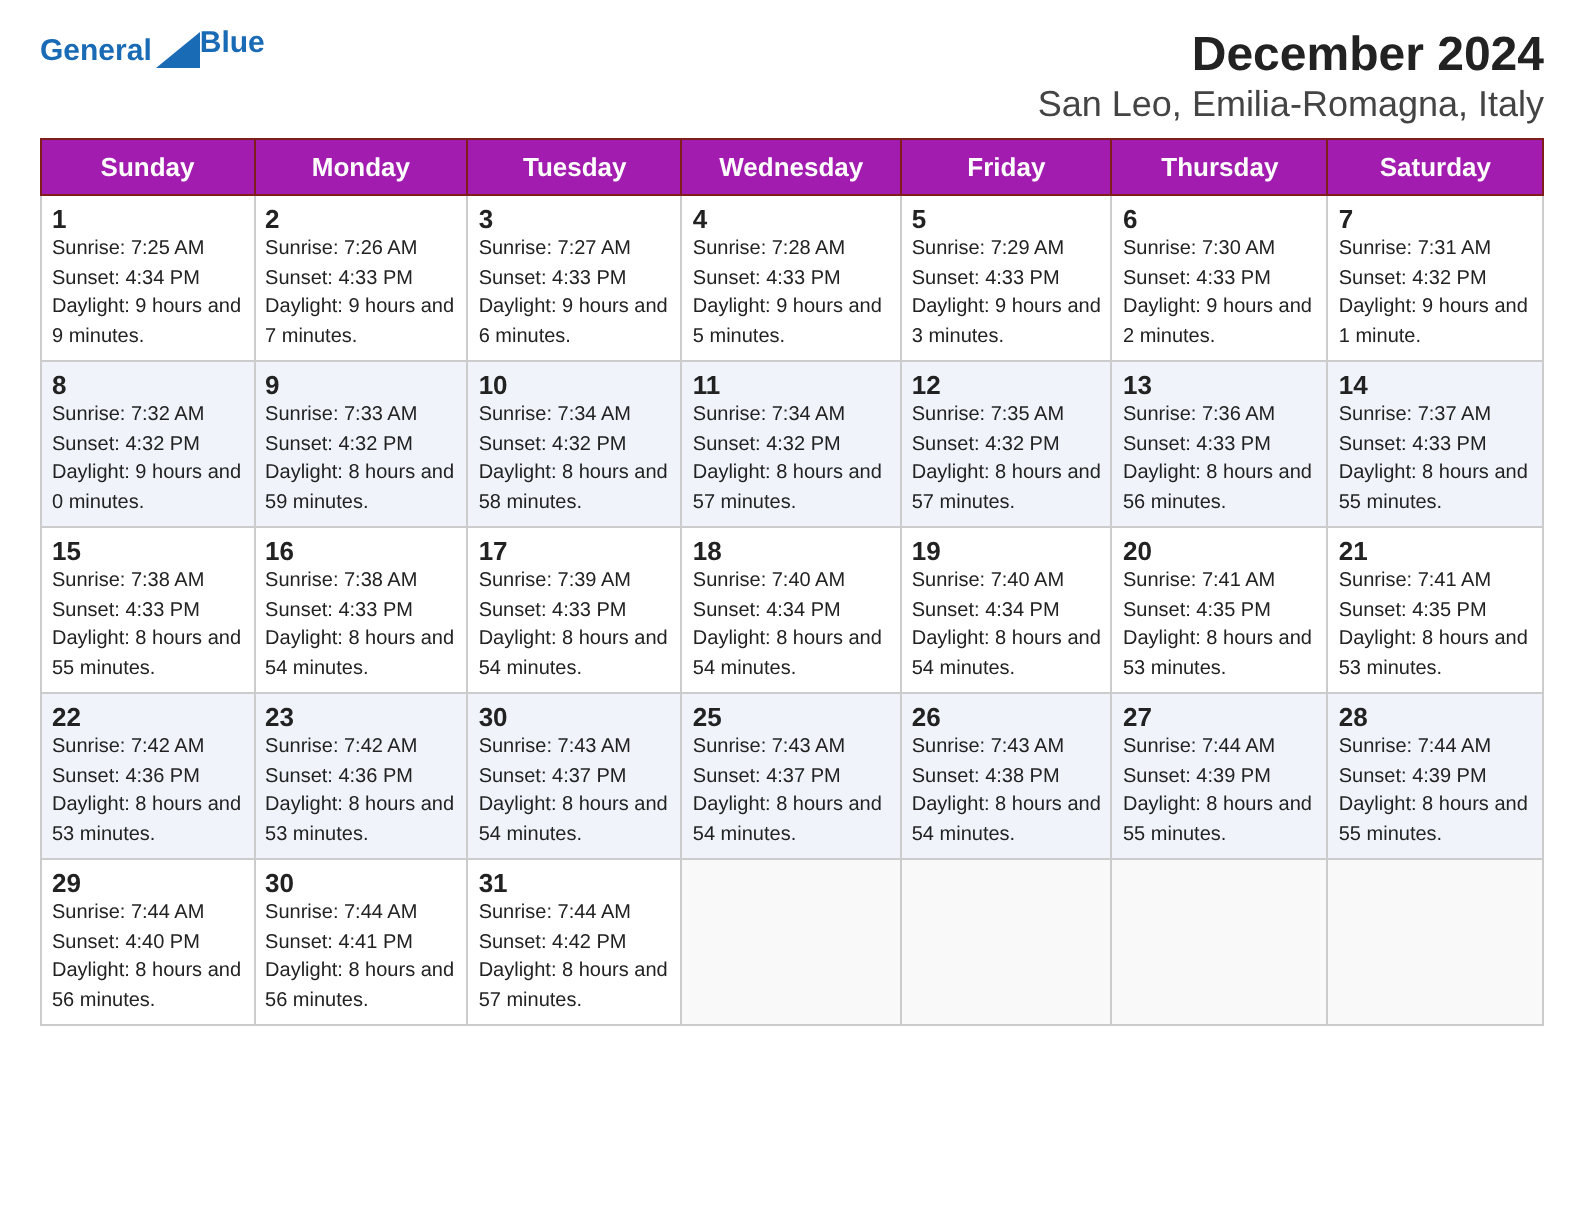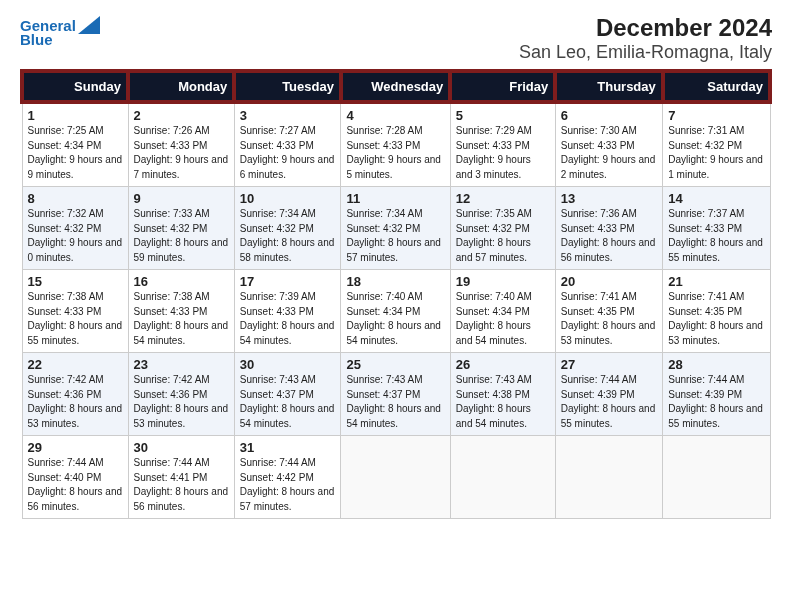--- a/index.html
+++ b/index.html
@@ -40,27 +40,27 @@
       font-size: 18px;
       color: #444;
       margin-top: 2px;
     }
     .calendar {
       width: 100%;
       border-collapse: collapse;
       border: 1px solid #ccc;
     }
     .calendar th {
-      background: #0f172a;
+      background: #a21caf;
       color: #fff;
       font-size: 13px;
       font-weight: bold;
       padding: 6px 5px;
-      text-align: right;
-      border: 4px solid #7f1d1d;
+      text-align: center;
+      border: 1px solid #7f1d1d;
     }
     .calendar td {
       vertical-align: top;
       padding: 4px 5px;
       border: 1px solid #ccc;
       font-size: 10.2px;
       color: #222;
       width: 113px;
       min-height: 70px;
       background: #fff;
@@ -85,21 +85,21 @@
     .empty-cell {
       background: #f9f9f9 !important;
     }
   </style>
 </head>
 <body>
 
 <div class="page">
   <div class="header-row">
     <div class="logo">
-  <div style="display:flex;flex-direction:column;align-items:flex-start;">
+  <div style="display:flex;flex-direction:row;align-items:flex-start;">
     <div style="display:flex;align-items:center;">
       <span style="font-size:15px;font-weight:bold;color:#1a6bb5;">General</span>
       <svg width="22" height="18" viewBox="0 0 22 18" style="margin-left:2px;">
         <polygon points="0,18 22,0 22,18" fill="#1a6bb5"></polygon>
       </svg>
     </div>
     <span style="font-size:15px;font-weight:bold;color:#1a6bb5;margin-top:-3px;">Blue</span>
   </div>
 </div>
     <div class="title-block">

